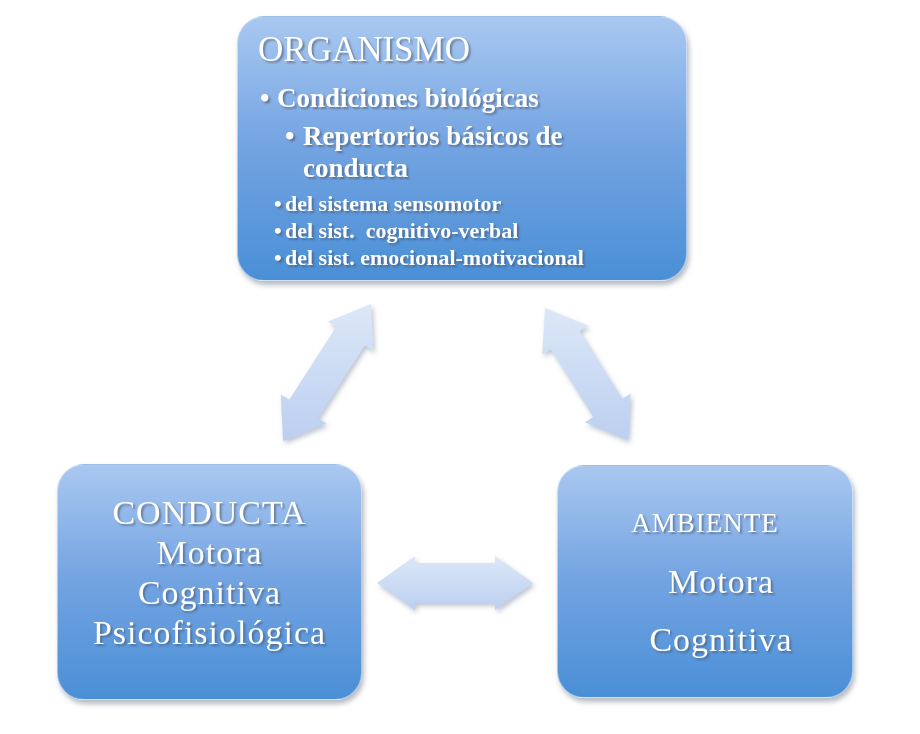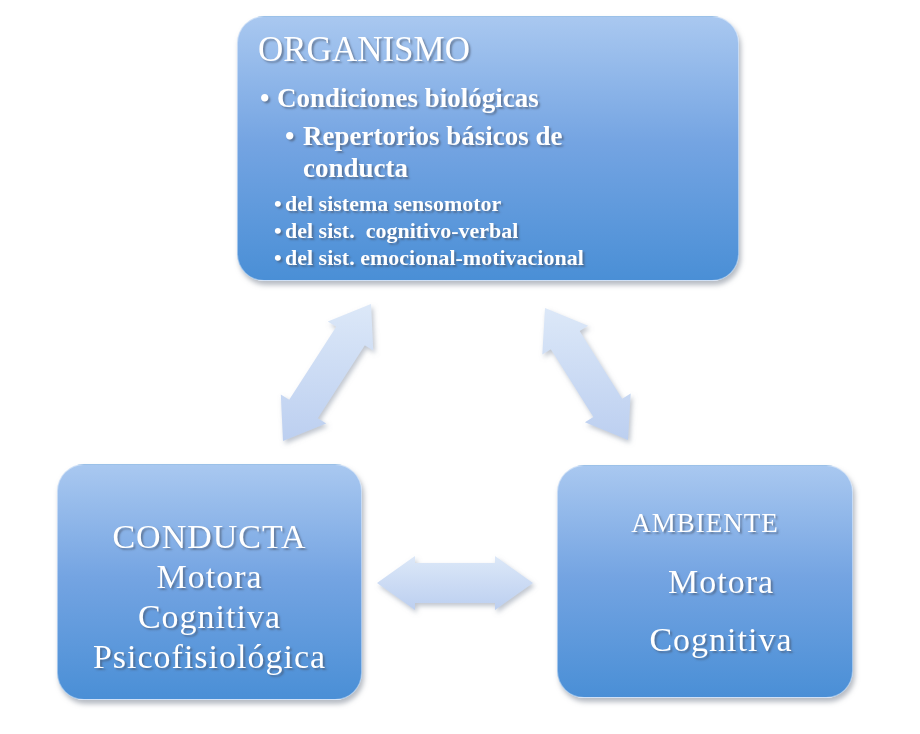--- a/index.html
+++ b/index.html
@@ -14,33 +14,33 @@
   }
   .arrow-layer{position:absolute;left:0;top:0;width:920px;height:734px;}
   .box{
     position:absolute;box-sizing:border-box;border-radius:27px;
     background:linear-gradient(180deg,var(--box-fill-top) 0%,var(--box-fill-mid) 48%,var(--box-fill-bottom) 100%);
     border:1.5px solid rgba(255,255,255,.45);
     box-shadow:2px 4px 5px rgba(110,120,135,.5);
     color:var(--text-color);
     text-shadow:2px 2px 2px rgba(70,80,100,.55);
   }
-  #box-organismo{left:237px;top:16px;width:502px;height:265px;padding:10px 14px 0 0;}
+  #box-organismo{left:237px;top:16px;width:450px;height:265px;padding:10px 14px 0 0;}
   .org-title{font-size:35px;line-height:1.22;margin:2px 0 10px 20px;font-weight:400;}
   .item{display:flex;align-items:flex-start;font-weight:bold;}
   .item .bullet{flex:none;}
   .lvl1{font-size:27px;line-height:1.2;padding-left:22px;margin-bottom:6px;}
   .lvl1 .bullet{width:17px;}
   .lvl2{font-size:27px;line-height:1.2;padding-left:47px;margin-bottom:5px;}
   .lvl2 .bullet{width:18px;}
   .lvl2 .txt{max-width:304px;}
   .lvl3{font-size:22px;line-height:1.24;padding-left:36px;}
   .lvl3 .bullet{width:11px;}
   .lvl3 .txt{white-space:pre-wrap;}
-  #box-conducta{left:57px;top:464px;width:305px;height:236px;padding-top:52px;text-align:center;}
+  #box-conducta{left:57px;top:464px;width:305px;height:236px;padding-top:28px;text-align:center;}
   #box-ambiente{left:557px;top:465px;width:296px;height:233px;padding-top:38px;text-align:center;}
   .big-line{font-size:34px;line-height:40px;letter-spacing:1px;}
   .amb-title{font-size:27px;line-height:38px;letter-spacing:1px;}
   .amb-line{font-size:34px;line-height:36px;letter-spacing:1px;margin-top:22px;transform:translateX(16px);}
 </style>
 </head>
 <body>
 
 <div class="canvas">
 

